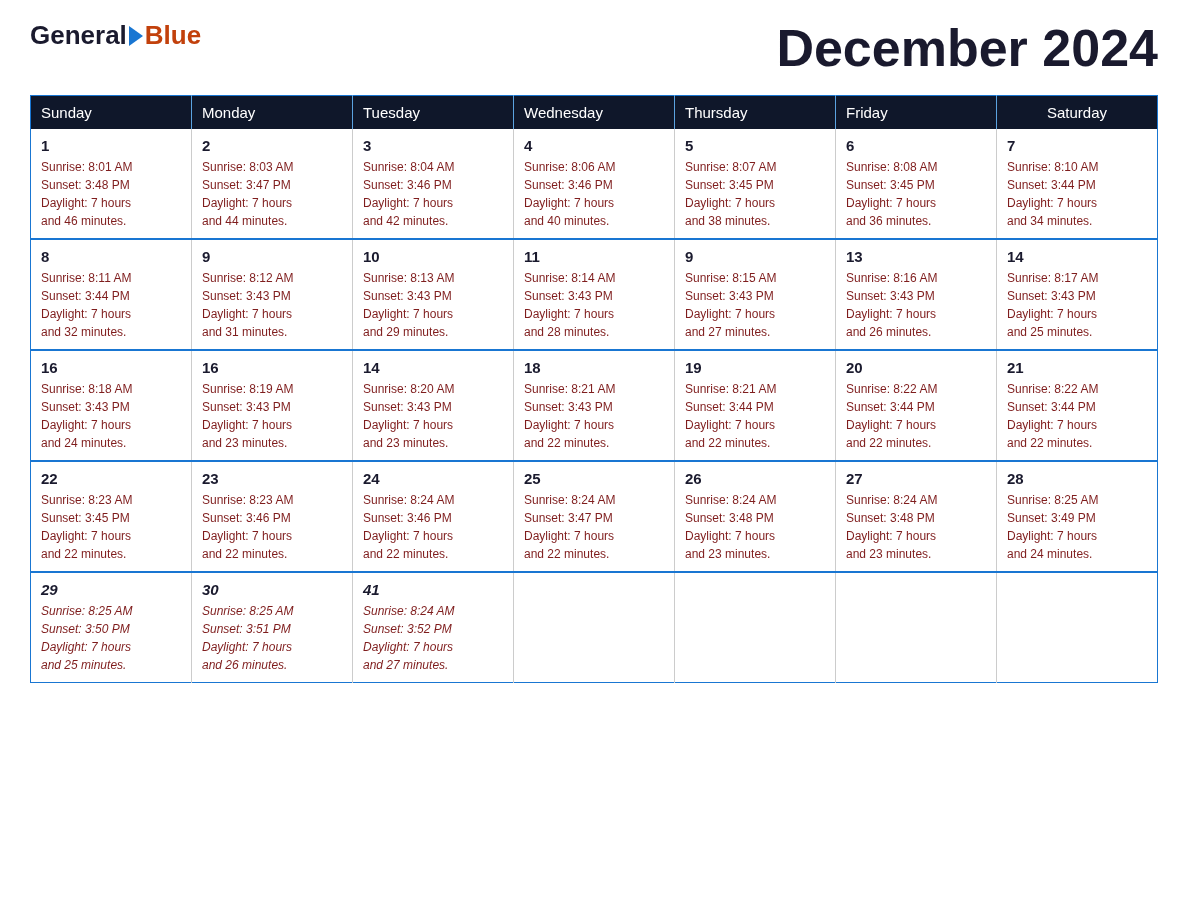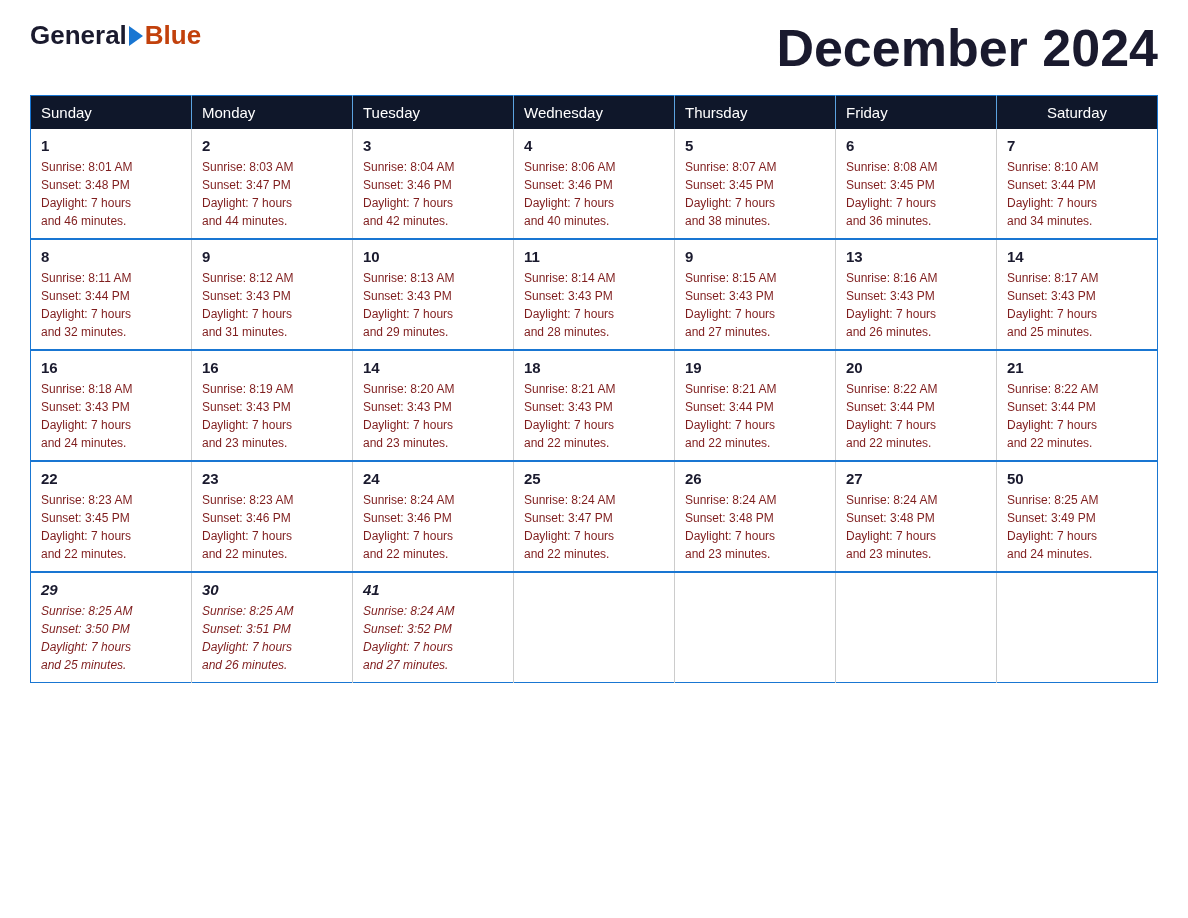--- a/index.html
+++ b/index.html
@@ -358,21 +358,21 @@
         </td>
         <td>
           <span class="day-number">27</span>
           <div class="day-info">
             Sunrise: 8:24 AM<br>
             Sunset: 3:48 PM<br>
             Daylight: 7 hours <br>and 23 minutes.
           </div>
         </td>
         <td>
-          <span class="day-number">50</span>
+          <span class="day-number">28</span>
           <div class="day-info">
             Sunrise: 8:25 AM<br>
             Sunset: 3:49 PM<br>
             Daylight: 7 hours <br>and 24 minutes.
           </div>
         </td>
       </tr>
       <tr>
         <td>
           <span class="day-number">29</span>

